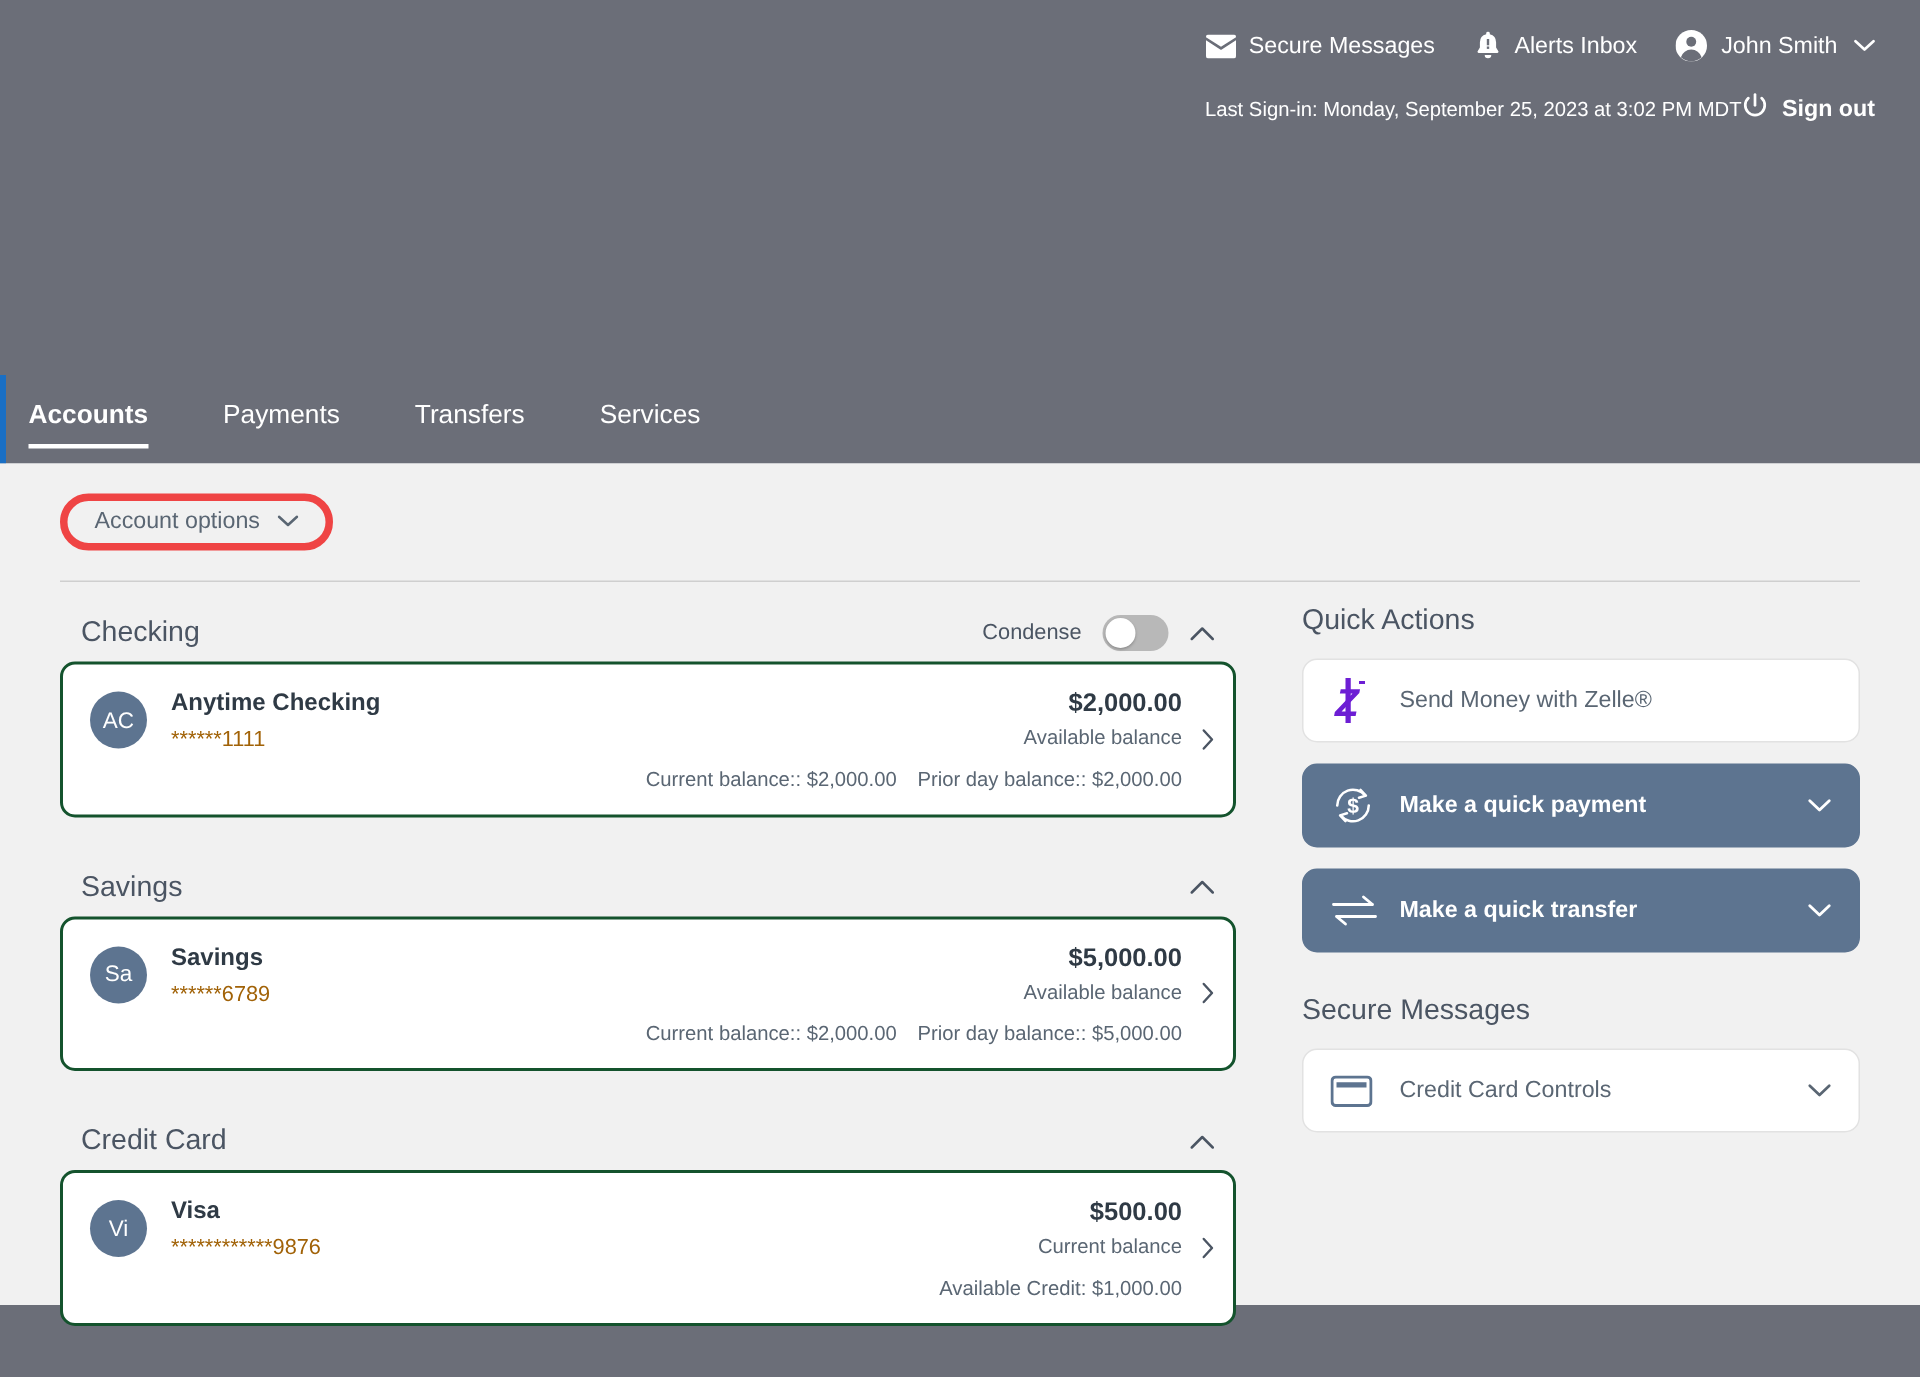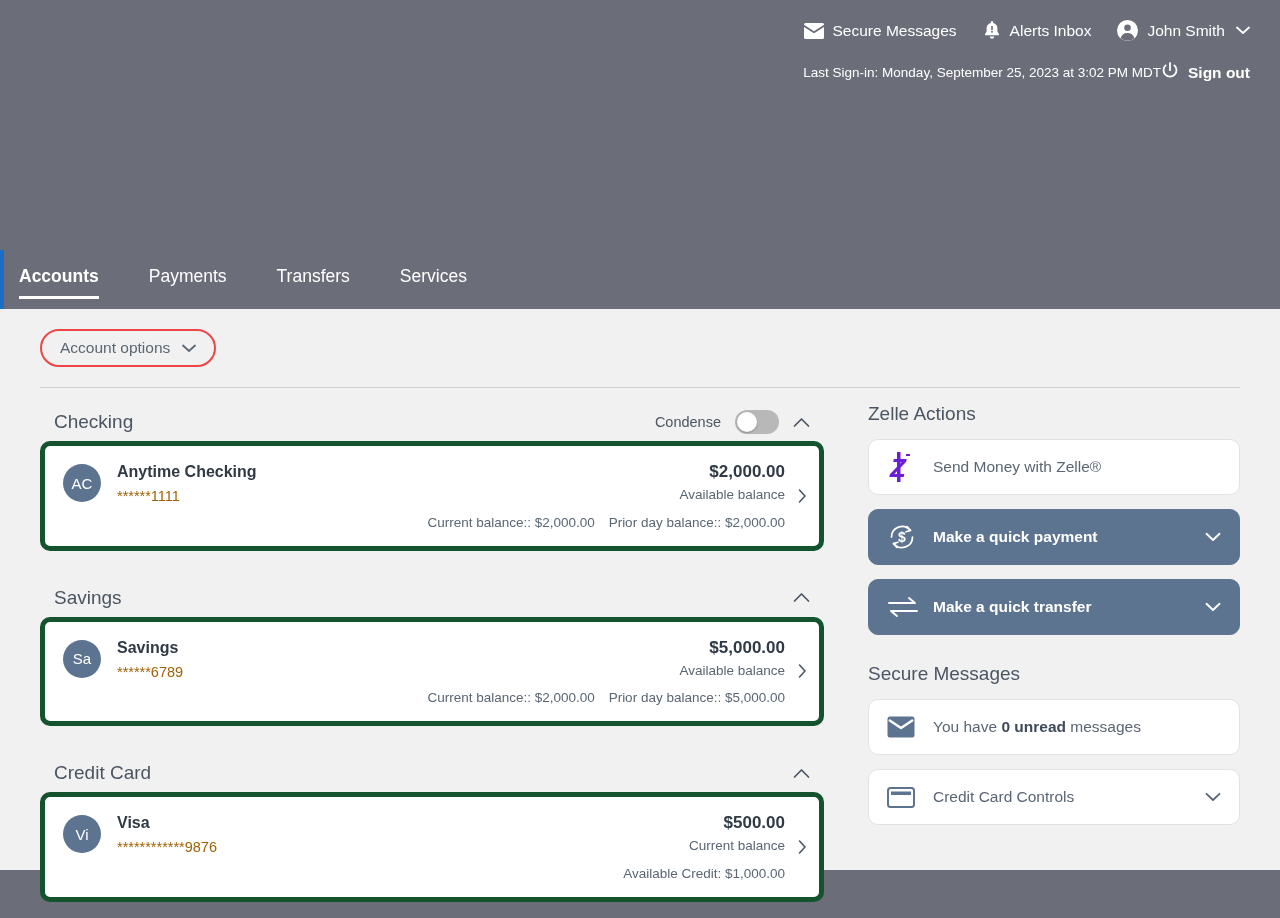--- a/index.html
+++ b/index.html
@@ -75,21 +75,21 @@
     position: relative;
     width: 1280px; height: 561px;
     background: #f1f1f1;
   }
   .acct-options-btn {
     position: absolute;
     left: 40px; top: 20px;
     height: 38px;
     display: inline-flex; align-items: center; gap: 12px;
     padding: 0 18px;
-    border: 2px solid #ef4444;
+    border: 5px solid #ef4444;
     border-radius: 19px;
     background: transparent;
     color: #5a6673; font-size: 15.5px;
     cursor: pointer;
   }
   .divider {
     position: absolute;
     left: 40px; top: 78px;
     width: 1200px; height: 1px;
     background: #cfcfcf;
@@ -131,21 +131,21 @@
     position: absolute; left: 2px; top: 2px;
     width: 20px; height: 20px; border-radius: 50%;
     background: #ffffff;
     box-shadow: 0 1px 2px rgba(0,0,0,.25);
   }
   .collapse-btn { cursor: pointer; display: flex; align-items: center; }
 
   .acct-card {
     position: relative;
     background: #ffffff;
-    border: 5px solid #14532d;
+    border: 2px solid #14532d;
     border-radius: 10px;
     padding: 16px 34px 16px 18px;
     min-height: 84px;
     cursor: pointer;
   }
   .acct-row { display: flex; align-items: flex-start; }
   .avatar {
     width: 38px; height: 38px; border-radius: 50%;
     background: #5d7490;
     color: #ffffff; font-size: 15px;
@@ -418,21 +418,21 @@
                 <path d="M1.5 1.5 7 7.5l-5.5 6" stroke="#4b5563" stroke-width="1.6" fill="none" stroke-linecap="round" stroke-linejoin="round"></path>
               </svg>
           </span>
         </div>
       </div>
 
     </div>
 
     <div class="col-right">
 
-      <div class="side-title">Zelle Actions</div>
+      <div class="side-title">Quick Actions</div>
 
       <div class="side-card light">
         <span class="ico">
           <svg width="26" height="30" viewBox="0 0 26 30">
             <text x="3" y="25" font-family="Liberation Sans, sans-serif" font-size="26" font-weight="bold" font-style="italic" fill="#6d1ed4">Z</text>
             <rect x="10" y="0" width="3.5" height="30" fill="#6d1ed4"></rect>
             <rect x="19" y="2" width="4" height="2" fill="#6d1ed4"></rect>
           </svg>
         </span>
         <span class="lbl">Send Money with Zelle®</span>
@@ -464,29 +464,20 @@
         <span class="lbl">Make a quick transfer</span>
         <span class="tail">
           <svg width="16" height="10" viewBox="0 0 16 10">
               <path d="M1.5 1.8 8 8l6.5-6.2" stroke="#ffffff" stroke-width="1.9" fill="none" stroke-linecap="round" stroke-linejoin="round"></path>
             </svg>
         </span>
       </div>
 
       <div class="side-title second">Secure Messages</div>
 
-      <div class="side-card light">
-        <span class="ico">
-          <svg width="28" height="22" viewBox="0 0 28 22">
-              <rect x="0.5" y="0.5" width="27" height="21" rx="2.5" fill="#5d7490"></rect>
-              <path d="M2 4l12 8 12-8" stroke="#ffffff" stroke-width="2.4" fill="none" stroke-linejoin="round"></path>
-            </svg>
-        </span>
-        <span class="msg-text"><span>You have </span><b>0 unread</b><span> messages</span></span>
-      </div>
 
       <div class="side-card light">
         <span class="ico">
           <svg width="28" height="21" viewBox="0 0 28 21">
               <rect x="1" y="1" width="26" height="19" rx="2.5" stroke="#5d7490" stroke-width="2" fill="none"></rect>
               <rect x="4" y="4.5" width="20" height="3.5" fill="#5d7490"></rect>
             </svg>
         </span>
         <span class="lbl">Credit Card Controls</span>
         <span class="tail">

